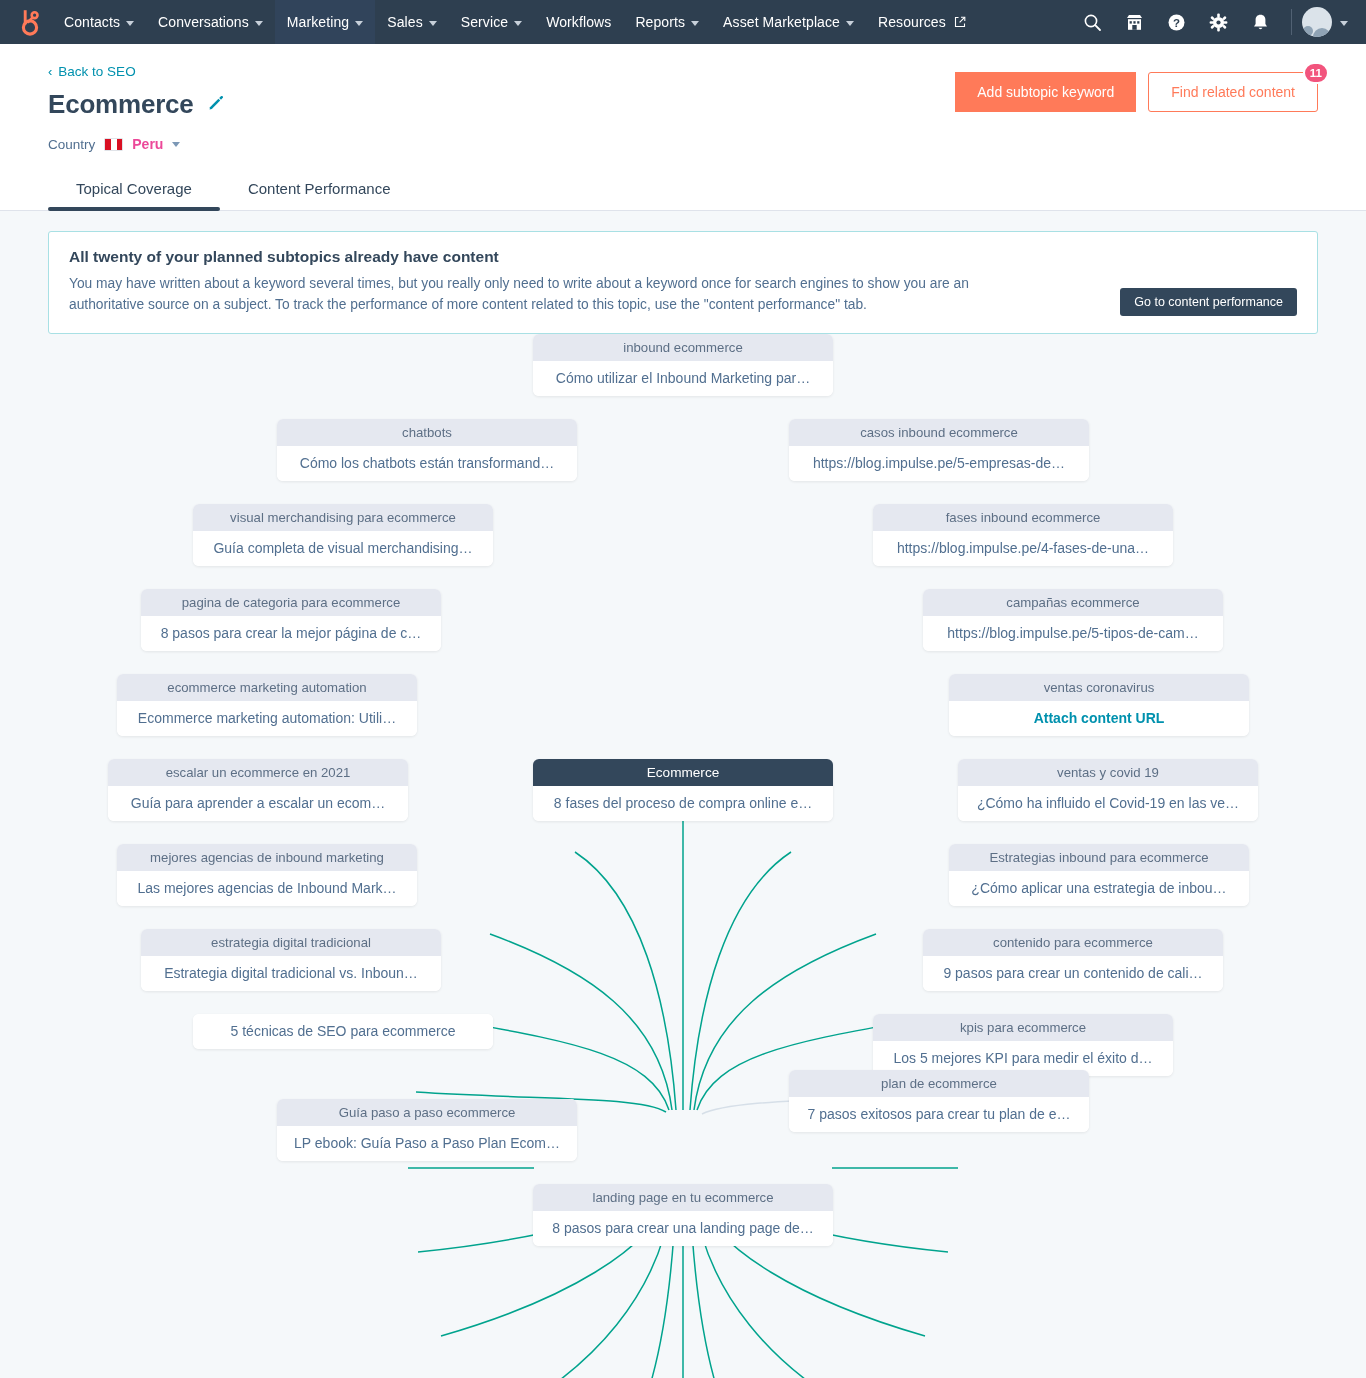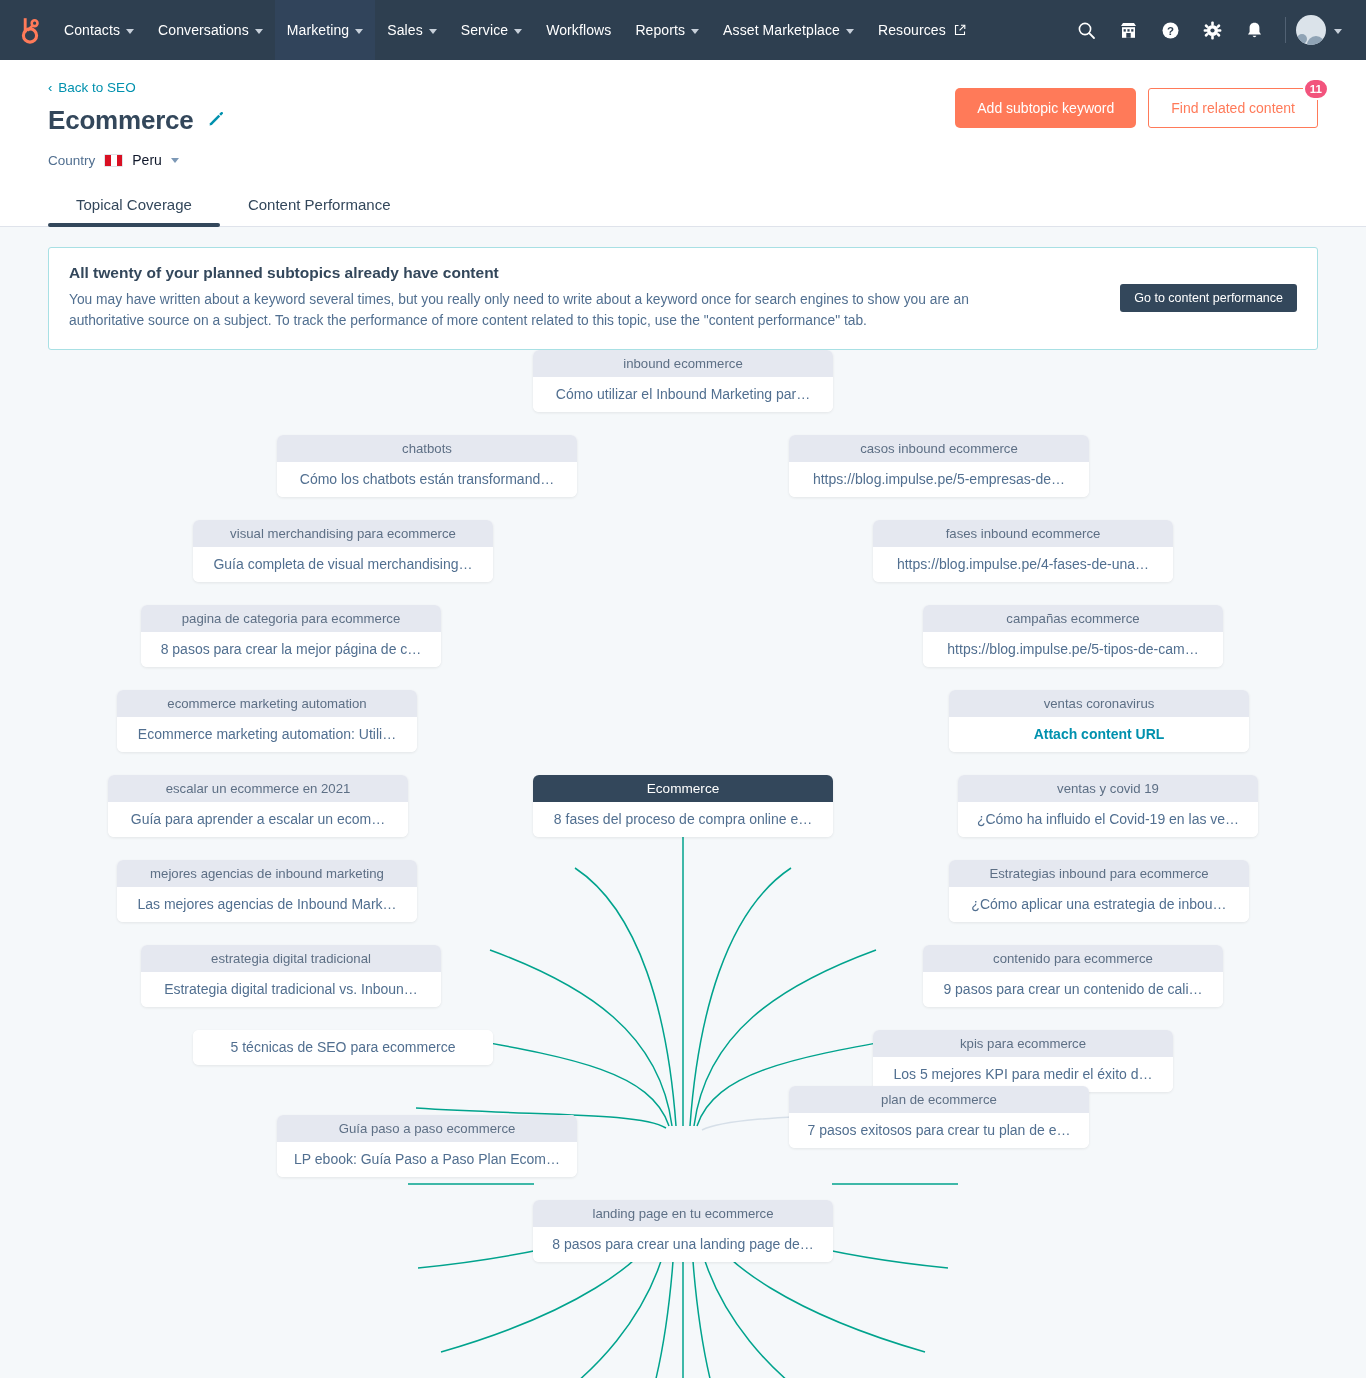--- a/index.html
+++ b/index.html
@@ -9,25 +9,25 @@
     height: 1378px;
     background: #f5f8fa;
     font-family: "Liberation Sans", sans-serif;
     color: #33475b;
     overflow: hidden;
     position: relative;
   }
 
   
   .topnav {
-    height: 60px;
+    height: 44px;
     background: #2e3f50;
     display: flex;
     align-items: stretch;
-    padding: 0 20px 0 0;
+    padding: 0 14px 0 0;
     position: relative;
     z-index: 40;
   }
   .logo {
     width: 52px;
     display:flex; align-items:center; justify-content:center;
     flex: 0 0 52px;
   }
   .logo svg { display:block; }
   .navitems { display:flex; align-items:stretch; }
@@ -85,39 +85,39 @@
   .countryrow {
     display:flex; align-items:center; gap:9px; margin-top: 16px;
     font-size: 13.5px; color:#516f90;
   }
   .flag {
     width:19px; height:13px; display:inline-block; position:relative;
     border:1px solid #e0e3e8; background:#fff; border-radius:1px; overflow:hidden;
   }
   .flag i { position:absolute; top:0; bottom:0; width:33.4%; background:#D91023; }
   .flag i.l { left:0; } .flag i.r { right:0; }
-  .countryval { color:#0f172a; cursor:pointer; font-size:14px; }
+  .countryval { color:#ec4899; cursor:pointer; font-size:14px;font-weight:bold; }
   .countrycaret {
     width:0;height:0;border-left:4px solid transparent;border-right:4px solid transparent;
     border-top:5px solid #7c98b6; display:inline-block;
   }
   .tabs { display:flex; gap:0; margin-top: 18px; }
   .tab {
     padding: 10px 28px 13px 28px; font-size: 15px; color:#33475b; cursor:pointer;
     position:relative;
   }
   .tab.active::after {
     content:""; position:absolute; left:0; right:0; bottom:-1px; height:4px;
     background:#33475b; border-radius:2px;
   }
 
   
   .headactions { position:absolute; right: 48px; top: 28px; display:flex; gap:12px; align-items:flex-start;}
   .btn-primary {
-    background:#ff7a59; color:#fff; border:none; border-radius:5px;
+    background:#ff7a59; color:#fff; border:none; border-radius:0;
     padding: 0 22px; height: 40px; font-size: 14px; cursor:pointer;
     font-family:"Liberation Sans", sans-serif;
   }
   .btn-secondary-wrap { position: relative; }
   .btn-secondary {
     background:#fff; color:#ff7a59; border:1px solid #ff7a59; border-radius:3px;
     padding: 0 22px; height: 40px; font-size: 14px; cursor:pointer;
     font-family:"Liberation Sans", sans-serif;
   }
   .badge {
@@ -125,21 +125,21 @@
     min-width:22px; height:22px; border-radius:11px; background:#f2547d; color:#fff;
     font-size:11.5px; font-weight:700; display:flex; align-items:center; justify-content:center;
     padding: 0 5px; border:2px solid #fff;
   }
 
   
   .alert {
     margin: 20px 48px 0 48px;
     background:#fff; border:1px solid #a8e0e4; border-radius:3px;
     padding: 16px 20px 17px 20px;
-    display:flex; align-items:center; gap: 20px;
+    display:flex; align-items:flex-end; gap: 20px;
     position:relative; z-index: 5;
   }
   .alert-body { flex:1 1 auto; }
   .alert-title { font-size:15.5px; font-weight:700; color:#33475b; margin-bottom:7px; }
   .alert-text { font-size:13.8px; line-height:1.55; color:#516f90; max-width: 955px; }
   .btn-dark {
     background:#33475b; color:#fff; border:none; border-radius:3px;
     padding: 0 14px; height:28px; font-size:12.5px; cursor:pointer; white-space:nowrap;
     font-family:"Liberation Sans", sans-serif;
   }

